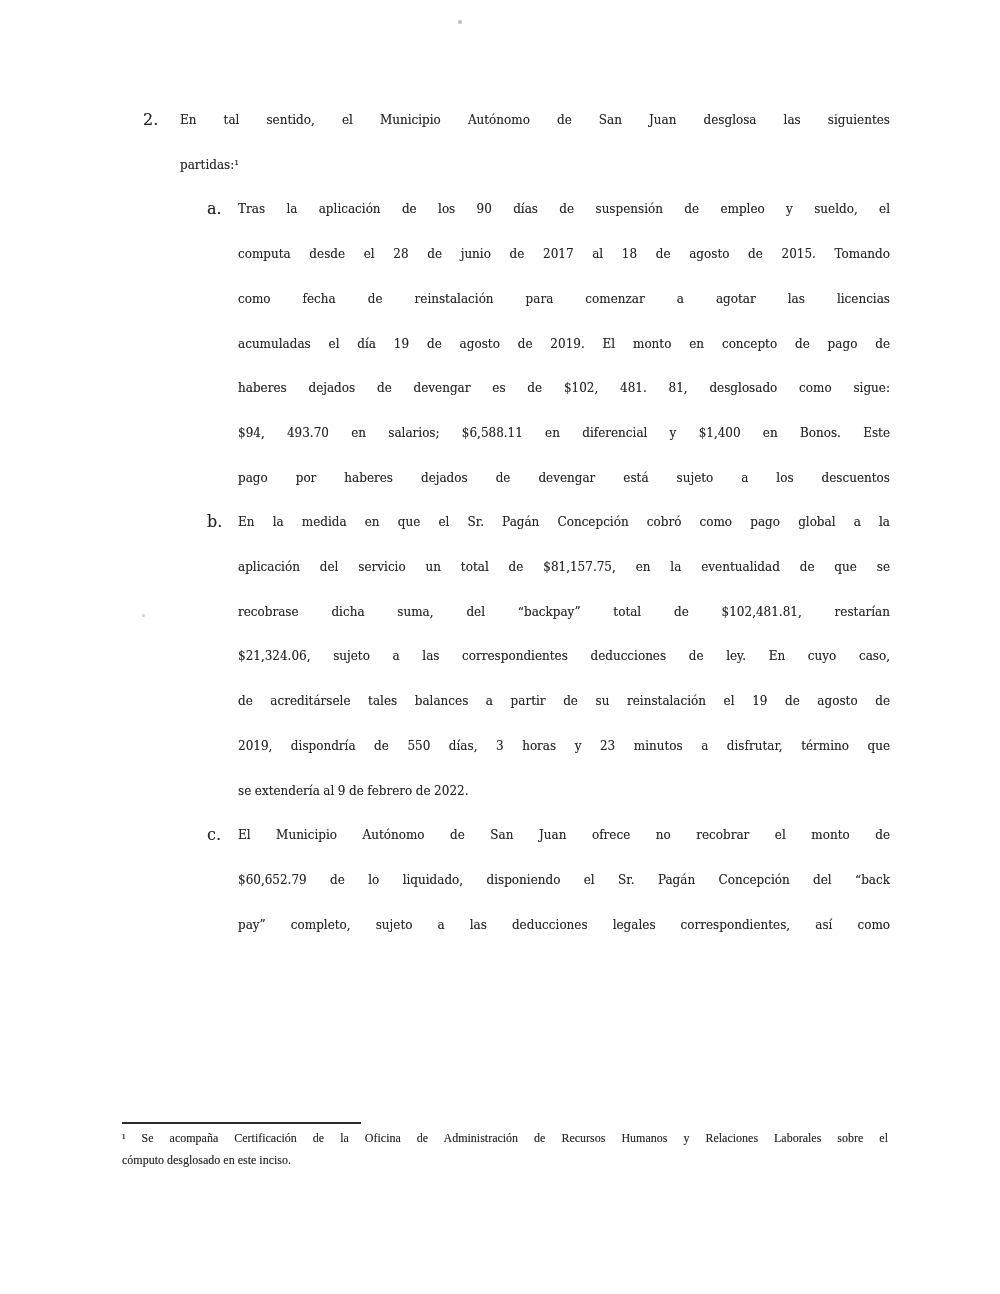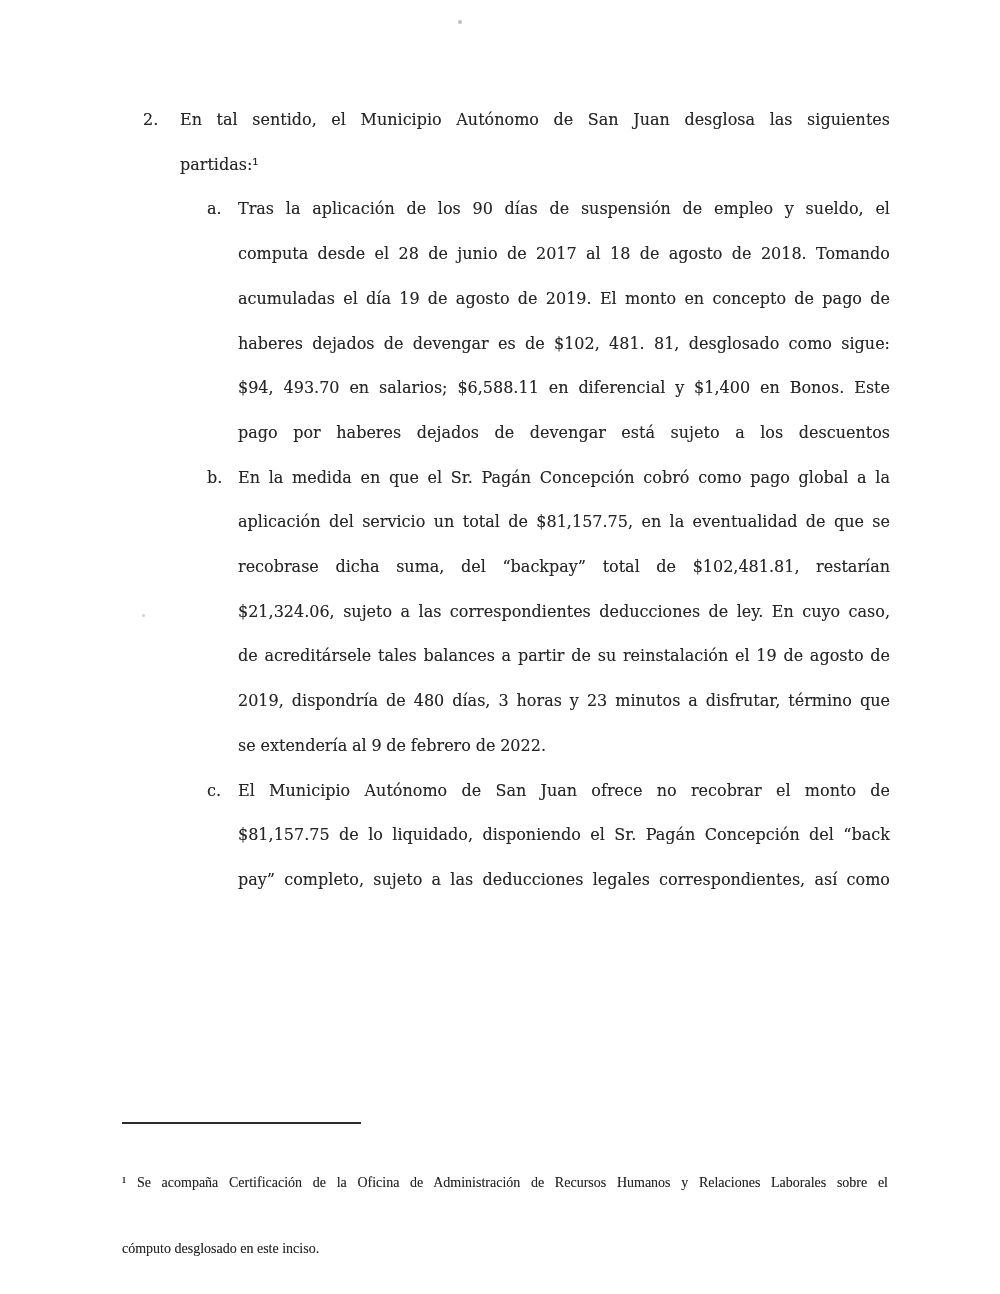--- a/index.html
+++ b/index.html
@@ -16,36 +16,36 @@
   .para{position:relative;}
   .para.main{margin-left:180px;width:710px;}
   .para.sub{margin-left:238px;width:652px;}
   .marker{
     position:absolute;top:0;
     font-size:16px;line-height:44.7px;
   }
   .para.main > .marker{left:-37px;}
   .para.sub  > .marker{left:-31px;}
   .line{
-    font-size:16px;
+    font-size:12px;
     line-height:44.7px;
     text-align:justify;
     text-align-last:justify;
     word-spacing:-0.3px;
   }
   .line.no-j{text-align:right;text-align-last:left;}
   .footnote-rule{
     position:absolute;left:122px;top:1122px;
     width:239px;height:2px;background:#2b2b2b;
   }
   .footnote{
     position:absolute;left:122px;top:1128px;width:766px;
     font-family:"Liberation Serif", serif;
   }
-  .footnote .line{font-size:14px;line-height:21.5px;word-spacing:0;margin-top:44px;}
+  .footnote .line{font-size:12px;line-height:21.5px;word-spacing:0;}
   .dot{position:absolute;border-radius:50%;background:#8a8a8a;}
   .dot1{left:458px;top:20px;width:4px;height:4px;opacity:.55;}
   .dot2{left:142px;top:614px;width:3px;height:3px;opacity:.4;}
 </style>
 </head>
 <body>
 
 <div class="page">
   <span class="dot dot1"></span>
   <span class="dot dot2"></span>
@@ -57,46 +57,47 @@
       <div class="lines">
           <div class="line">En tal sentido, el Municipio Autónomo de San Juan desglosa las siguientes</div>
           <div class="line no-j">partidas:¹</div>
         </div>
     </div>
 
     <div class="para sub">
       <span class="marker">a.</span>
       <div class="lines">
           <div class="line">Tras la aplicación de los 90 días de suspensión de empleo y sueldo, el</div>
-          <div class="line">computa desde el 28 de junio de 2017 al 18 de agosto de 2018. Tomando</div>
+          <div class="line">computa desde el 28 de junio de 2017 al 18 de agosto de 2015. Tomando</div>
+          <div class="line">como fecha de reinstalación para comenzar a agotar las licencias</div>
           <div class="line">acumuladas el día 19 de agosto de 2019. El monto en concepto de pago de</div>
           <div class="line">haberes dejados de devengar es de $102, 481. 81, desglosado como sigue:</div>
           <div class="line">$94, 493.70 en salarios; $6,588.11 en diferencial y $1,400 en Bonos. Este</div>
           <div class="line">pago por haberes dejados de devengar está sujeto a los descuentos</div>
         </div>
     </div>
 
     <div class="para sub">
       <span class="marker">b.</span>
       <div class="lines">
           <div class="line">En la medida en que el Sr. Pagán Concepción cobró como pago global a la</div>
           <div class="line">aplicación del servicio un total de $81,157.75, en la eventualidad de que se</div>
           <div class="line">recobrase dicha suma, del “backpay” total de $102,481.81, restarían</div>
           <div class="line">$21,324.06, sujeto a las correspondientes deducciones de ley. En cuyo caso,</div>
           <div class="line">de acreditársele tales balances a partir de su reinstalación el 19 de agosto de</div>
-          <div class="line">2019, dispondría de 480 días, 3 horas y 23 minutos a disfrutar, término que</div>
+          <div class="line">2019, dispondría de 550 días, 3 horas y 23 minutos a disfrutar, término que</div>
           <div class="line no-j">se extendería al 9 de febrero de 2022.</div>
         </div>
     </div>
 
     <div class="para sub">
       <span class="marker">c.</span>
       <div class="lines">
           <div class="line">El Municipio Autónomo de San Juan ofrece no recobrar el monto de</div>
-          <div class="line">$81,157.75 de lo liquidado, disponiendo el Sr. Pagán Concepción del “back</div>
+          <div class="line">$60,652.79 de lo liquidado, disponiendo el Sr. Pagán Concepción del “back</div>
           <div class="line">pay” completo, sujeto a las deducciones legales correspondientes, así como</div>
         </div>
     </div>
 
   </div>
 
   <div class="footnote-rule"></div>
   <div class="footnote">
     <div class="flines">
         <div class="line">¹ Se acompaña Certificación de la Oficina de Administración de Recursos Humanos y Relaciones Laborales sobre el</div>

